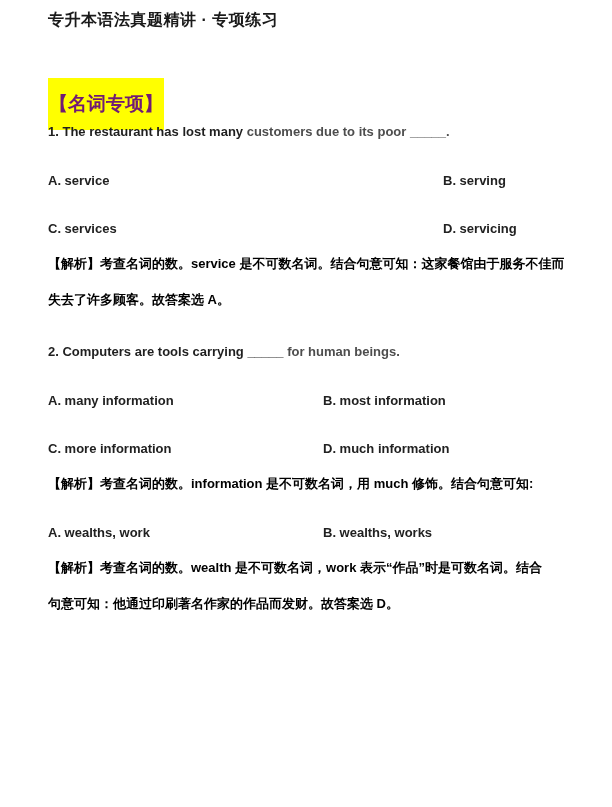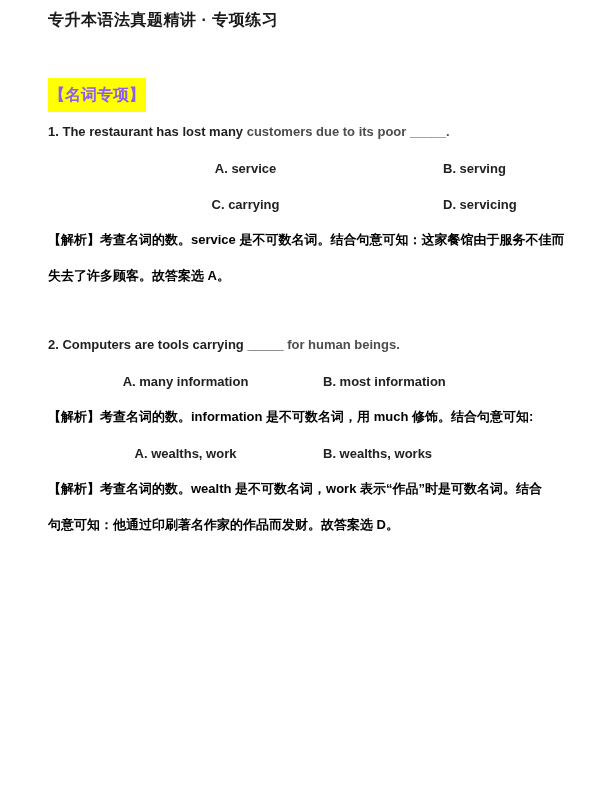--- a/index.html
+++ b/index.html
@@ -30,44 +30,43 @@
     color: #1a1a1a;
     white-space: nowrap;
   }
   .section-line {
     margin-top: 49px;
     height: 20px;
   }
   .hl {
     display: inline-block;
     background: #ffff00;
-    color: #8b5cf6;
-    font-size: 16px;
+    color: #701a75;
+    font-size: 19px;
     line-height: 20px;
-    padding: 7px 1px;
+    padding: 16px 1px;
     white-space: nowrap;
   }
   .stem {
     margin: 0;
     font-size: 13px;
     line-height: 16px;
     white-space: nowrap;
     color: #1f1f1f;
   }
   .stem .tail { color: #4d4d4d; }
   .mt-first { margin-top: 26px; }
-  .mt-next  { margin-top: 53px; }
+  .mt-next  { margin-top: 36px; }
   .mt-last  { margin-top: 56px; }
   .optrow {
     display: flex;
-    margin-top: 21px;
+    margin-top: 33px;
     font-size: 13px;
     line-height: 15px;
     white-space: nowrap;
-    text-align: center;
   }
   .optrow .col-left {
     flex: 0 0 var(--colw);
     width: var(--colw);
   }
   .ana {
     margin: 20px 0 0 0;
     color: #000000;
     font-size: 13px;
     line-height: 16px;
@@ -87,32 +86,36 @@
     <span class="hl">【名词专项】</span>
   </div>
 
   <section class="q" style="--colw:395px">
     <p class="stem mt-first"><span>1. The restaurant has lost many </span><span class="tail">customers due to its poor _____.</span></p>
     <div class="optrow">
       <span class="col-left">A. service</span>
       <span>B. serving</span>
     </div>
     <div class="optrow">
-      <span class="col-left">C. carrying</span>
+      <span class="col-left">C. services</span>
       <span>D. servicing</span>
     </div>
     <p class="ana">【解析】考查名词的数。service 是不可数名词。结合句意可知：这家餐馆由于服务不佳而</p>
     <p class="ana">失去了许多顾客。故答案选 A。</p>
   </section>
 
   <section class="q" style="--colw:275px">
     <p class="stem mt-next"><span>2. Computers are tools carrying _____ </span><span class="tail">for human beings.</span></p>
     <div class="optrow">
       <span class="col-left">A. many information</span>
       <span>B. most information</span>
+    </div>
+    <div class="optrow">
+      <span class="col-left">C. more information</span>
+      <span>D. much information</span>
     </div>
     <p class="ana">【解析】考查名词的数。information 是不可数名词，用 much 修饰。结合句意可知:</p>
   </section>
 
   <section class="q" style="--colw:275px">
     <div class="optrow">
       <span class="col-left">A. wealths, work</span>
       <span>B. wealths, works</span>
     </div>
     <p class="ana">【解析】考查名词的数。wealth 是不可数名词，work 表示“作品”时是可数名词。结合</p>

